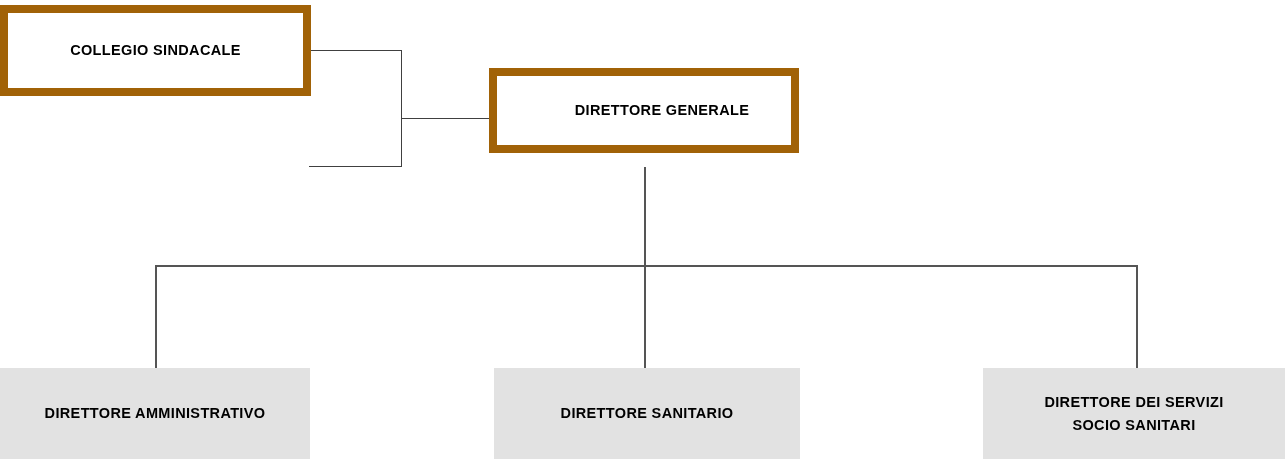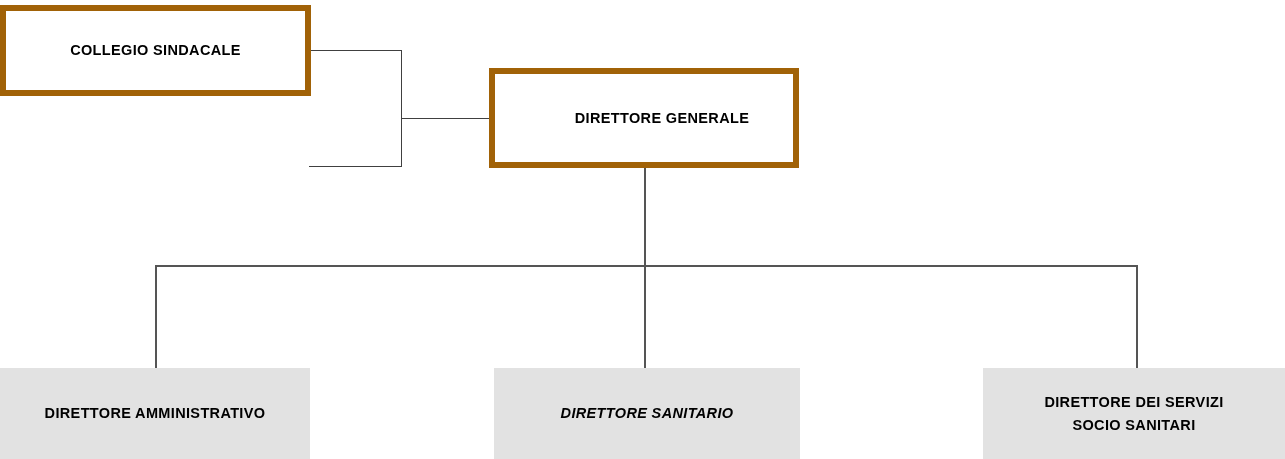--- a/index.html
+++ b/index.html
@@ -30,21 +30,21 @@
     font-size: 14.5px;
     letter-spacing: 0.35px;
     color: #000000;
     line-height: 1.55;
     white-space: pre-line;
   }
 
   
   .node.outlined {
     background: #ffffff;
-    border: 6px solid #a16207;
+    border: 8px solid #a16207;
   }
 
   
   .node.filled {
     background: #e2e2e2;
     border: none;
   }
 
   
   .conn {
@@ -75,29 +75,29 @@
 
   <div class="conn thick-v" style="left:155px; top:265px; height:104px;"></div>
 
   <div class="conn thick-v" style="left:1136px; top:265px; height:104px;"></div>
 
   <div class="node outlined" style="left:0px; top:5px; width:311px; height:91px;">
     <span class="node-label">COLLEGIO SINDACALE</span>
   </div>
 
 
-  <div class="node outlined" style="left:489px; top:68px; width:310px; height:100px;padding-left:36px;">
+  <div class="node outlined" style="left:489px; top:68px; width:310px; height:85px;padding-left:36px;">
     <span class="node-label">DIRETTORE GENERALE</span>
   </div>
 
   <div class="node filled" style="left:0px; top:368px; width:310px; height:91px;text-align:center;">
     <span class="node-label">DIRETTORE AMMINISTRATIVO</span>
   </div>
 
-  <div class="node filled" style="left:494px; top:368px; width:306px; height:91px;font-style:italic;">
+  <div class="node filled" style="left:494px; top:368px; width:306px; height:91px;">
     <span class="node-label">DIRETTORE SANITARIO</span>
   </div>
 
   <div class="node filled" style="left:983px; top:368px; width:302px; height:91px;">
     <span class="node-label">DIRETTORE DEI SERVIZI
 SOCIO SANITARI</span>
   </div>
 
 </div>
 

